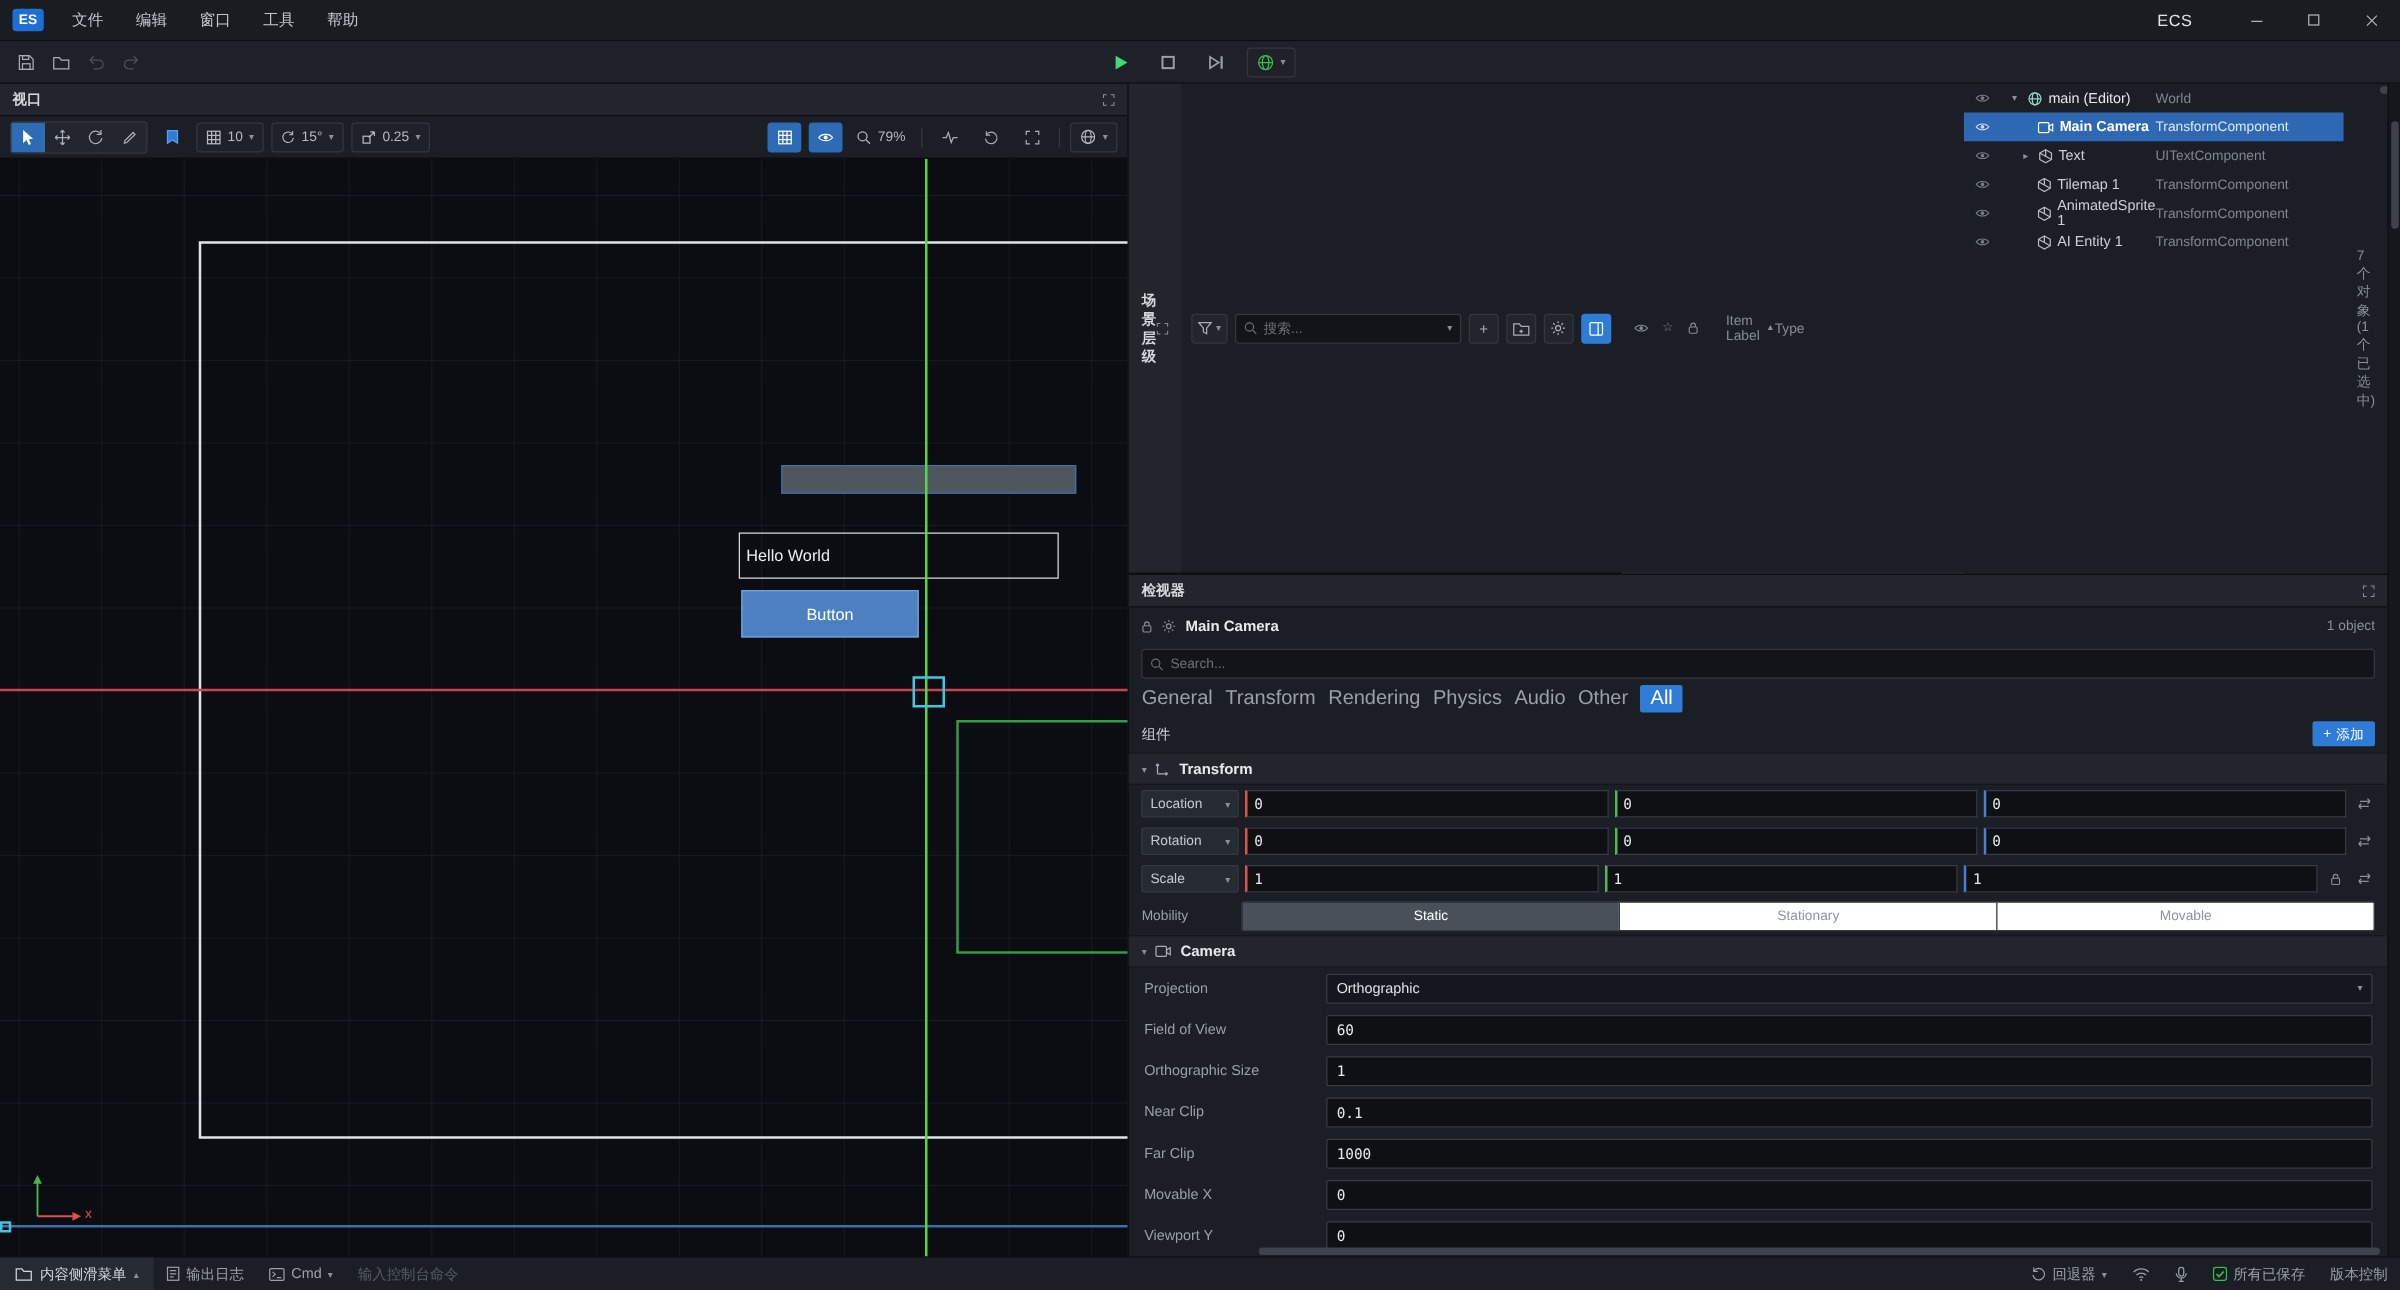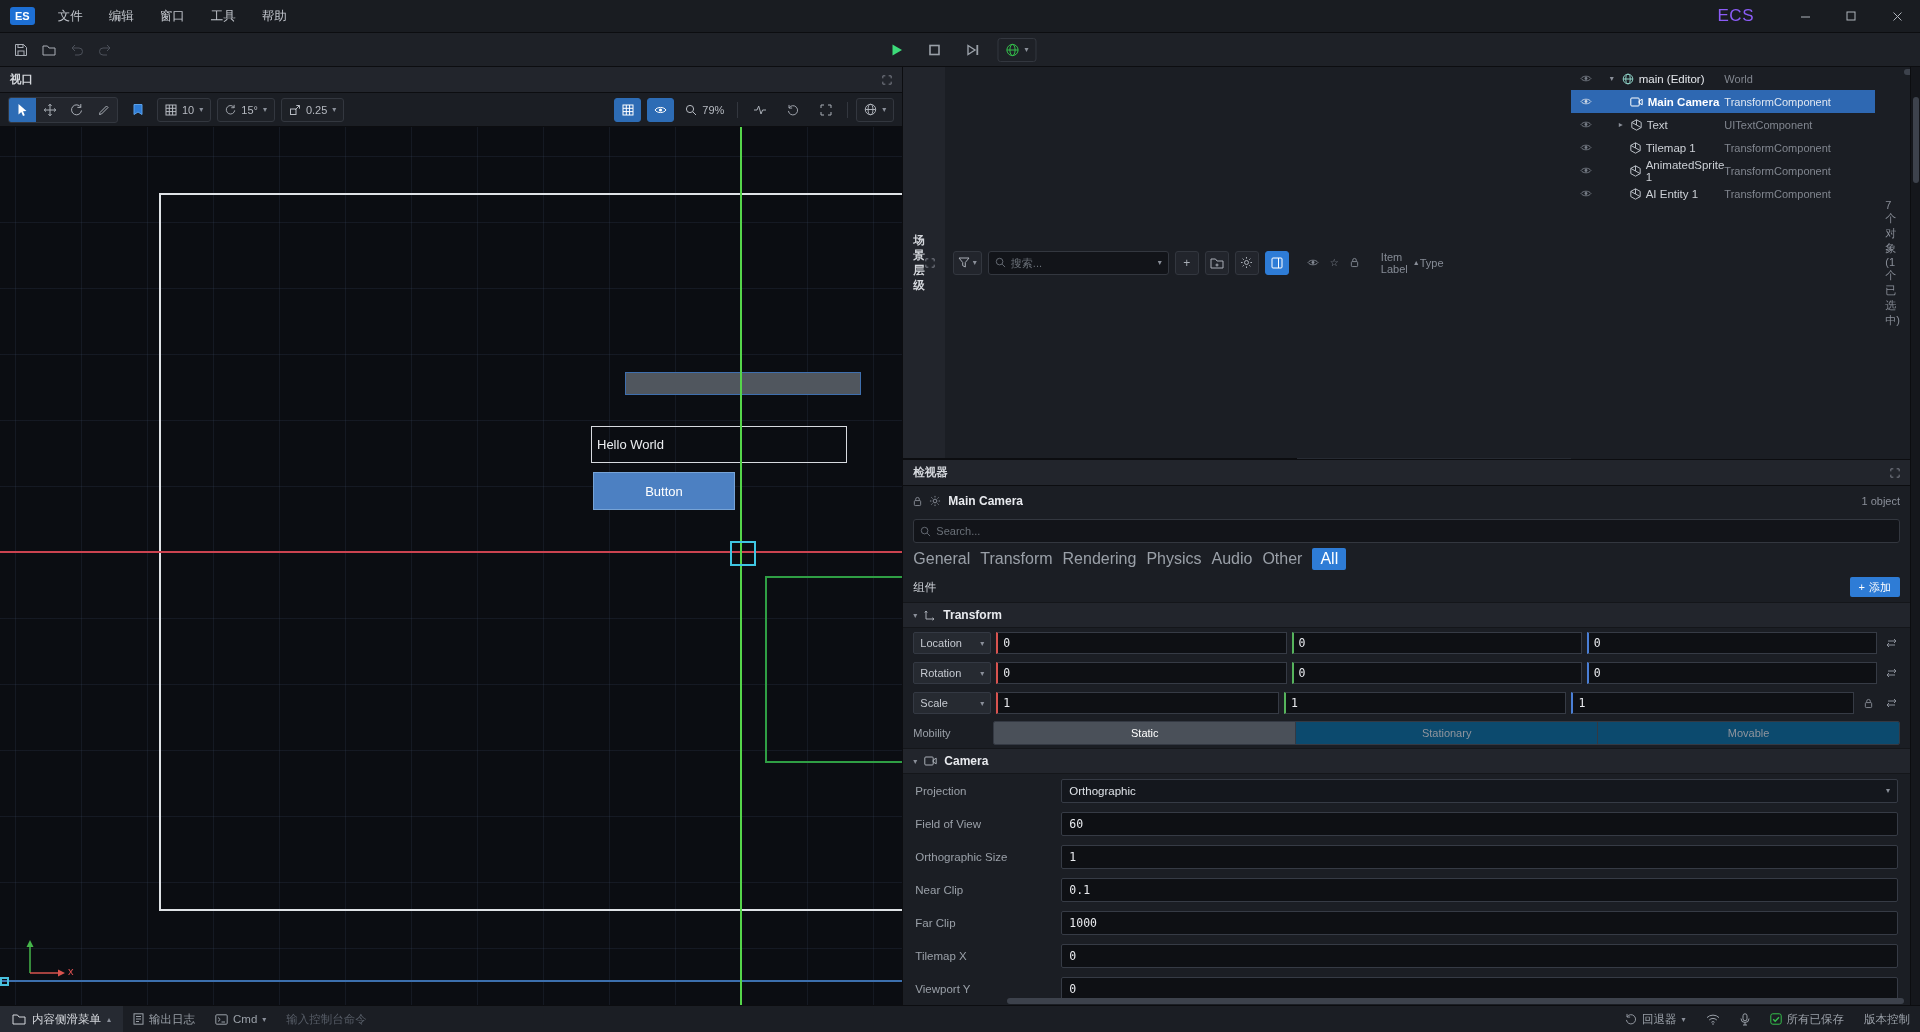--- a/index.html
+++ b/index.html
@@ -7,21 +7,21 @@
 body{background:#15171c;color:#c6cad1;font-family:"Liberation Sans","DejaVu Sans",sans-serif;font-size:12px;cursor:default}
 .window{display:flex;flex-direction:column;width:1920px;height:1032px}
 .ic{display:inline-flex;align-items:center;justify-content:center;line-height:1}
 svg{display:block}
 
 
 .menubar{flex:0 0 32px;display:flex;align-items:center;background:#191c21;border-bottom:1px solid #0c0d10;padding-left:10px}
 .logo{background:#1d6fd4;color:#fff;font-weight:bold;font-size:11px;border-radius:3px;padding:3px 5px;margin-right:10px}
 .menu-item{padding:0 13px;font-size:12.5px;color:#c2c6cd;height:32px;display:flex;align-items:center}
 .mb-spacer{flex:1}
-.ecs{color:#8b5cf6;font-size:17px;margin-right:28px;letter-spacing:.5px}
+.ecs{color:#e5e5e5;font-size:13px;margin-right:28px;letter-spacing:.5px}
 .winbtn{width:46px;height:32px;display:flex;align-items:center;justify-content:center;color:#aeb3bb}
 
 
 .main-toolbar{flex:0 0 34px;background:#1e2127;border-bottom:1px solid #0c0d10;display:flex;align-items:center;position:relative;padding:0 8px;gap:2px}
 .tbtn{width:26px;height:26px;display:flex;align-items:center;justify-content:center;border-radius:3px;color:#a9aeb6}
 .tbtn.dim{color:#4c515a}
 .run-controls{position:absolute;left:50%;transform:translateX(-50%);display:flex;align-items:center;gap:12px}
 .run-dd{display:flex;align-items:center;gap:5px;height:24px;padding:0 7px;border:1px solid #33373f;border-radius:3px}
 
 
@@ -114,21 +114,21 @@
 .section-head{flex:0 0 26px;background:#22252c;display:flex;align-items:center;gap:7px;padding:0 10px;border-top:1px solid #14161a;border-bottom:1px solid #14161a;color:#a9aeb6}
 .section-title{font-weight:bold;font-size:12px;color:#e8eaee}
 .t-row{flex:0 0 30px;display:flex;align-items:center;gap:5px;padding:0 10px}
 .axis-label-btn{flex:0 0 78px;height:22px;background:#262a31;border:1px solid #343943;border-radius:2px;display:flex;align-items:center;justify-content:space-between;padding:0 6px;font-size:11px;color:#c6cad1}
 .axis-input{flex:1;height:22px;background:#0e1014;border:1px solid #363b45;color:#e8eaee;font-family:"DejaVu Sans Mono",monospace;font-size:11.5px;padding:0 5px;min-width:0;outline:0}
 .axis-input.x{border-left:2px solid #d9534f}.axis-input.y{border-left:2px solid #56b45c}.axis-input.z{border-left:2px solid #4a7fd6}
 .rowend{width:18px;display:flex;justify-content:center;color:#8a8f99;flex:0 0 18px}
 .mob-row{flex:0 0 30px;display:flex;align-items:center;padding:0 10px;gap:8px}
 .mob-label{width:72px;color:#9aa0a8;font-size:11px}
 .seg{flex:1;display:flex;border:1px solid #343943;border-radius:2px;overflow:hidden}
-.seg-opt{flex:1;height:22px;display:flex;align-items:center;justify-content:center;font-size:11px;color:#8f949d;background:#0c4a6e;border-left:1px solid #343943}
+.seg-opt{flex:1;height:22px;display:flex;align-items:center;justify-content:center;font-size:11px;color:#8f949d;background:#ffffff;border-left:1px solid #343943}
 .seg-opt:first-child{border-left:0}
 .seg-opt.active{background:#4a5059;color:#fff}
 .p-row{flex:0 0 33px;display:flex;align-items:center;padding:0 12px}
 .p-label{width:146px;color:#9aa0a8;font-size:11.5px;flex:0 0 146px}
 .p-input{flex:1;height:24px;background:#0e1014;border:1px solid #363b45;color:#e8eaee;font-family:"DejaVu Sans Mono",monospace;font-size:11.5px;padding:0 7px;border-radius:2px;min-width:0;outline:0}
 .p-dd{flex:1;height:24px;background:#14171d;border:1px solid #363b45;display:flex;align-items:center;justify-content:space-between;padding:0 7px;color:#dfe3e8;font-size:11.5px;border-radius:2px}
 .insp-hscroll{position:absolute;bottom:0;left:0;right:0;height:8px}
 .insp-hscroll .thumb{position:absolute;left:104px;right:6px;top:1px;height:6px;background:#3d424c;border-radius:3px}
 
 
@@ -779,21 +779,21 @@
         </div>
         <div class="p-row">
           <span class="p-label">Near Clip</span>
           <input class="p-input" value="0.1" style="">
         </div>
         <div class="p-row">
           <span class="p-label">Far Clip</span>
           <input class="p-input" value="1000" style="">
         </div>
         <div class="p-row">
-          <span class="p-label">Tilemap X</span>
+          <span class="p-label">Movable X</span>
           <input class="p-input" value="0" style="">
         </div>
         <div class="p-row">
           <span class="p-label">Viewport Y</span>
           <input class="p-input" value="0" style="">
         </div>
 
         <div class="insp-hscroll">
             <div class="thumb"></div>
           </div>

